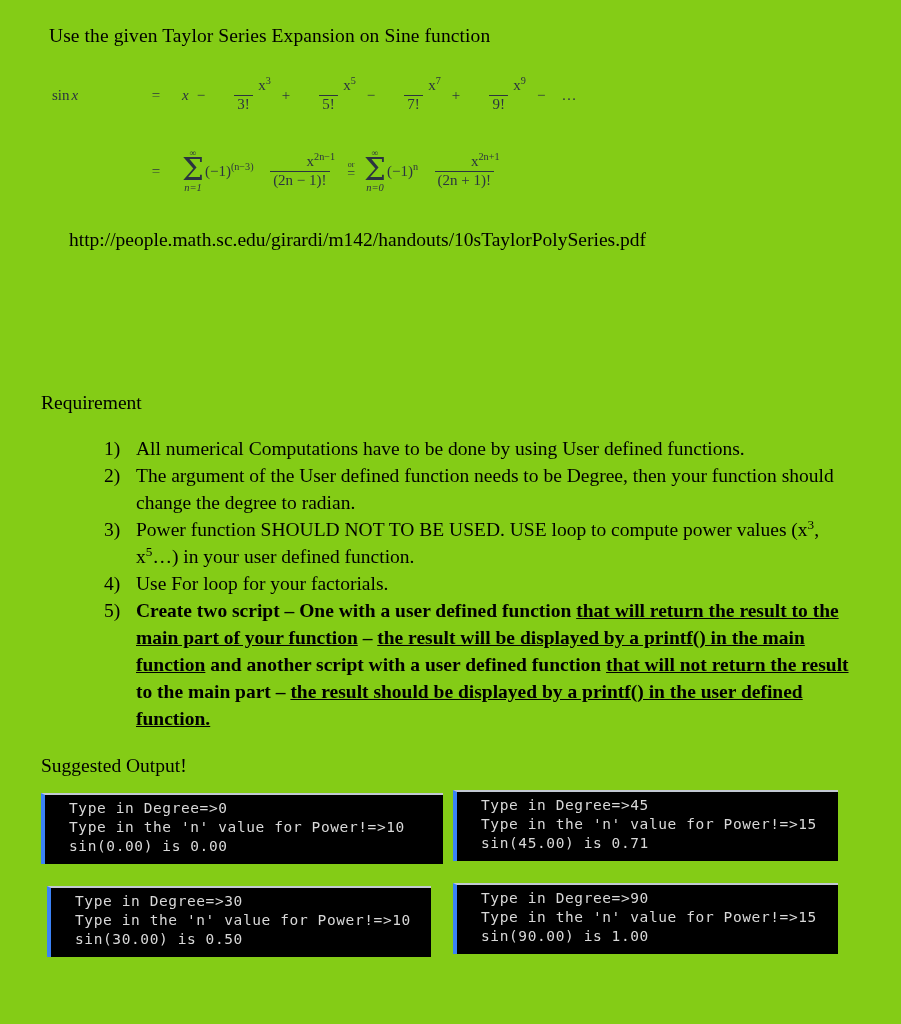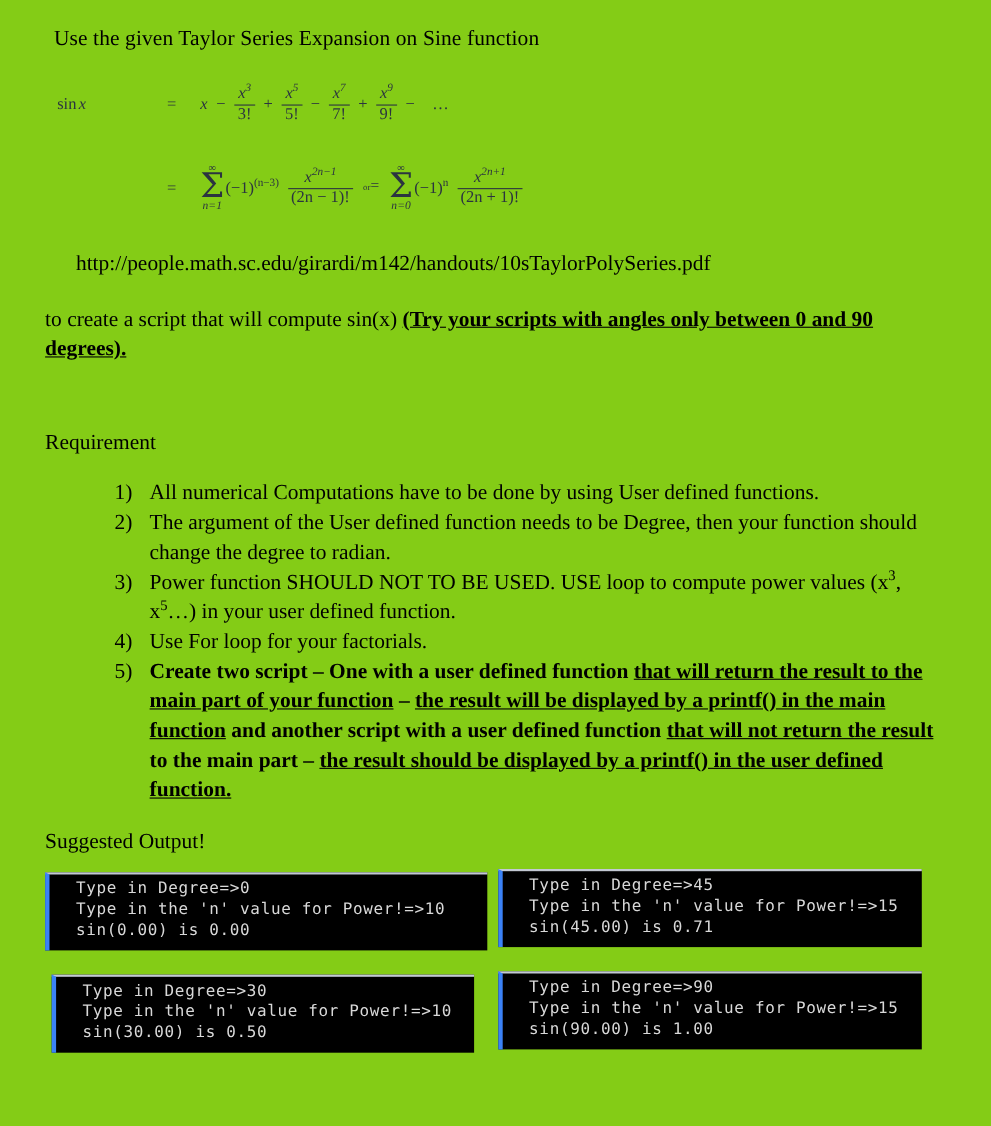--- a/index.html
+++ b/index.html
@@ -74,21 +74,21 @@
   .frac {
     display: inline-flex;
     flex-direction: column;
     align-items: center;
     vertical-align: middle;
     font-size: 15px;
     line-height: 1.05;
   }
   .frac .num {
     padding: 0 3px 1px 3px;
-    font-style: italic;
+    margin-left: 42px;
   }
   .frac .den {
     border-top: 1.1px solid #2b3440;
     padding: 1px 3px 0 3px;
     font-style: normal;
   }
   sup.sm { font-size: 0.68em; vertical-align: super; line-height: 0; }
 
   .sigma-group {
     display: inline-flex;
@@ -98,21 +98,21 @@
     font-style: normal;
     margin-right: 1px;
   }
   .sigma-group .lim-top { font-size: 9.5px; margin-bottom: -2px; }
   .sigma-group .sig { font-size: 31px; font-family: "DejaVu Serif", serif; line-height: 0.9; }
   .sigma-group .lim-bot { font-size: 10.5px; font-style: italic; margin-top: -1px; text-align: center; }
 
   .coef { font-size: 15px; font-style: normal; }
   .or-eq {
     display: inline-flex;
-    flex-direction: row;
+    flex-direction: column;
     align-items: center;
     line-height: 1;
     padding: 0 9px;
     font-style: normal;
   }
   .or-eq .orlbl { font-size: 8px; }
   .or-eq .eqs { font-size: 14px; margin-top: -2px; }
 
   
   .url-line {
@@ -274,21 +274,20 @@
       <span style="display:inline-block;width:8px"></span>
       <span class="frac">
         <span class="num"><span>x</span><sup class="sm">2n+1</sup></span>
         <span class="den">(2n + 1)!</span>
       </span>
     </div>
   </div>
 
   <div class="url-line">http://people.math.sc.edu/girardi/m142/handouts/10sTaylorPolySeries.pdf</div>
 
-  <div class="para-create"><span>to create a script that will compute sin(x) </span><span class="bu">(Try your scripts with angles only between 0 and 90 degrees).</span></div>
 
   <div class="req-heading">Requirement</div>
 
   <ol class="req-list" style="list-style:none;margin:0;padding:0;">
       <li class="req-item">
         <span class="req-num">1)</span>
         <span class="req-text">All numerical Computations have to be done by using User defined functions.</span>
       </li>
       <li class="req-item">
         <span class="req-num">2)</span>

